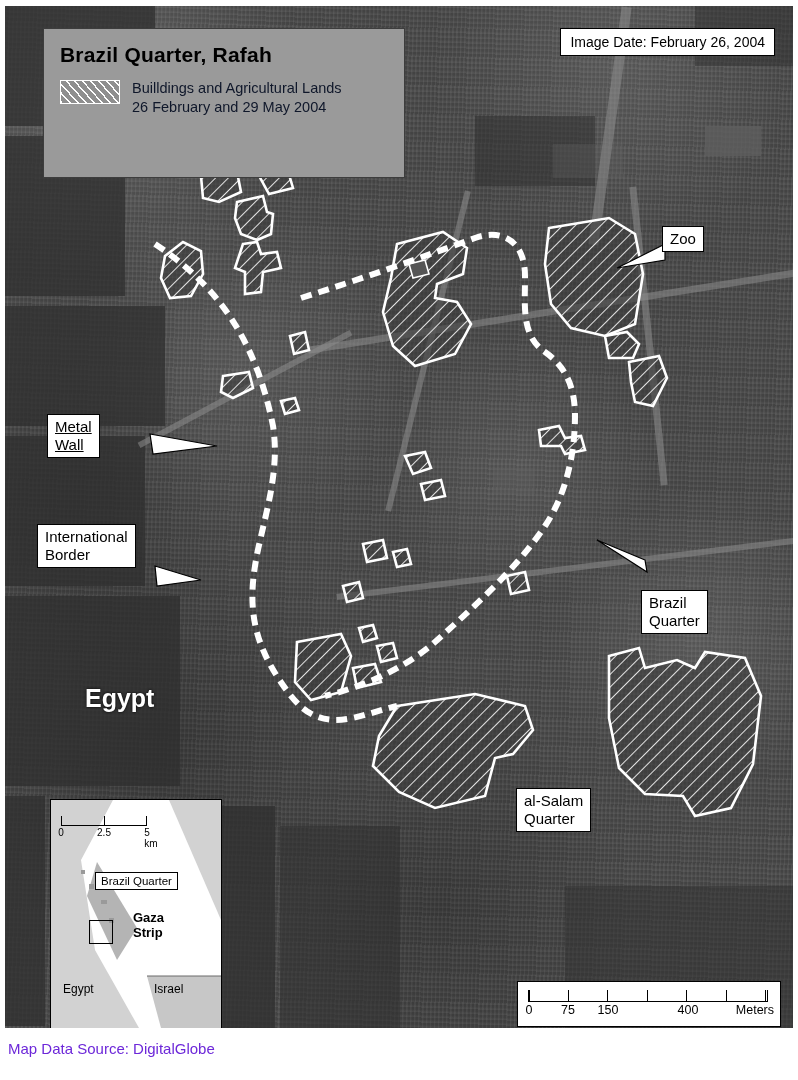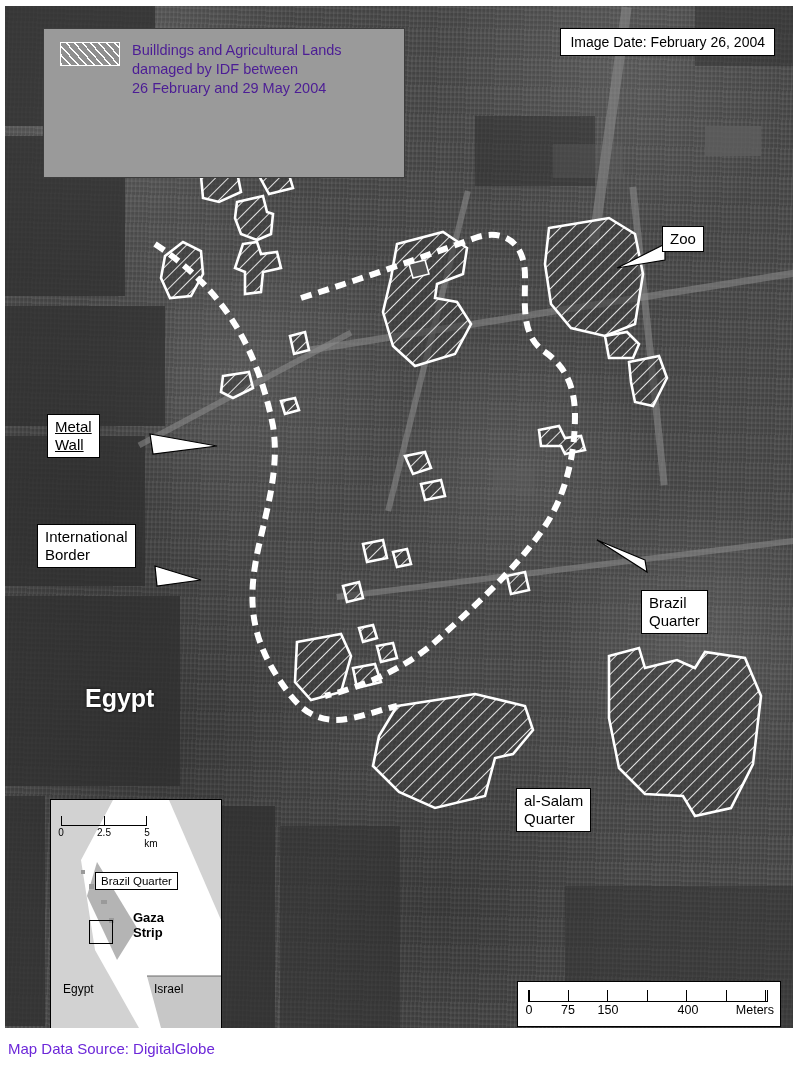--- a/index.html
+++ b/index.html
@@ -48,21 +48,21 @@
     margin:0;padding:14px 0 0 16px;font-size:21px;font-weight:bold;color:#000;
     letter-spacing:.2px;
   }
   .legend-row{display:flex;align-items:flex-start;padding:12px 0 0 16px;}
   .swatch{
     width:58px;height:22px;border:1.6px solid #fff;flex:0 0 auto;margin-top:1px;
     background:
       repeating-linear-gradient(48deg,#fff 0px,#fff 1.4px,rgba(255,255,255,0) 1.4px,rgba(255,255,255,0) 6px),
       #8f8f8f;
   }
-  .legend-text{padding-left:12px;font-size:14.5px;line-height:19px;color:#4c1d95;}
+  .legend-text{padding-left:12px;font-size:14.5px;line-height:19px;color:#0f172a;}
 
   
   .datebox{
     position:absolute;right:18px;top:22px;
     background:#fff;border:1px solid #000;padding:5px 9px;font-size:14px;color:#000;
   }
 
   
   .lab{
     position:absolute;background:#fff;border:1px solid #000;padding:3px 7px;
@@ -201,25 +201,25 @@
 
       <g stroke="#000000" stroke-width="1.2" fill="#ffffff">
         <path d="M660,238 L612,262 L660,254 Z"></path>
         <path d="M145,428 L212,440 L148,448 Z"></path>
         <path d="M150,560 L196,574 L152,580 Z"></path>
         <path d="M640,554 L592,534 L642,566 Z"></path>
       </g>
     </svg>
 
     <div class="titlebox">
+      <h1>Brazil Quarter, Rafah</h1>
       <div class="legend-row">
         <div class="swatch"></div>
         <div class="legend-text">
           <div>Builldings and Agricultural Lands</div>
-          <div>damaged by IDF between</div>
           <div>26 February and 29 May 2004</div>
         </div>
       </div>
     </div>
 
     <div class="datebox">Image Date: February 26, 2004</div>
 
     <div class="lab" style="left:657px;top:220px;">Zoo</div>
     <div class="lab" style="left:42px;top:408px;text-decoration:underline;">Metal
 Wall</div>

